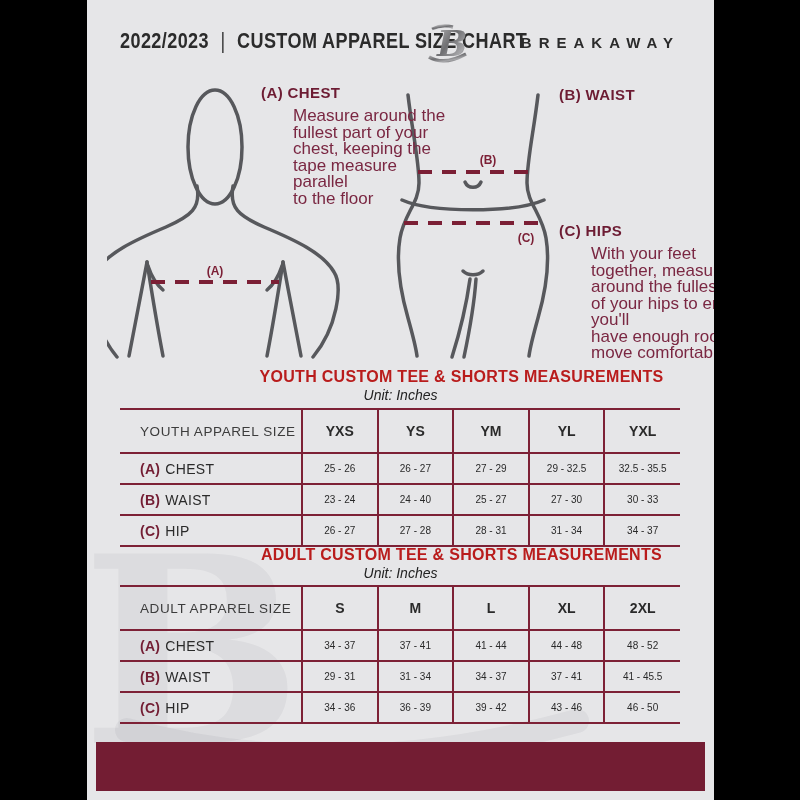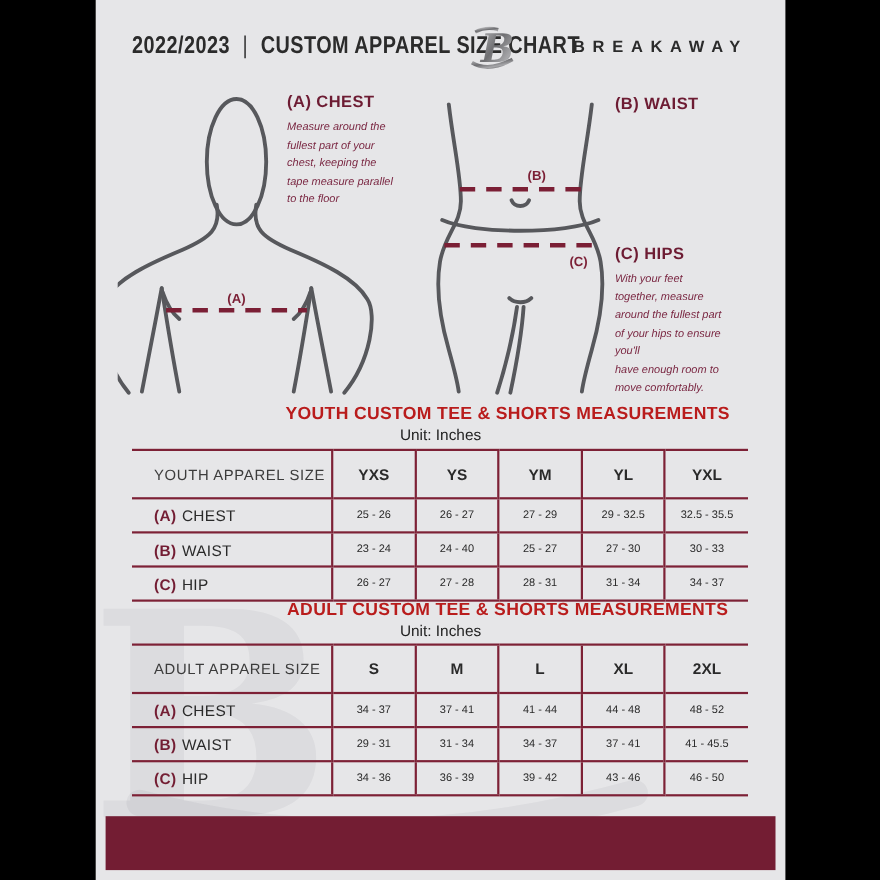--- a/index.html
+++ b/index.html
@@ -22,31 +22,31 @@
   
   .header-left{position:absolute;left:33px;top:28px;display:flex;align-items:center;
     font-weight:bold;font-size:22px;color:var(--ink);letter-spacing:.5px;
     transform:scaleX(.82);transform-origin:left center;white-space:nowrap;}
   .header-left .divider{margin:0 14px;font-weight:normal;color:#3a3a3a;}
   .header-right{position:absolute;right:34px;top:20px;display:flex;align-items:center;gap:10px;}
   .brand-name{font-weight:bold;font-size:15px;letter-spacing:7px;color:var(--ink);padding-left:41px;}
 
   
   .guide-title{position:absolute;font-weight:bold;font-size:15px;letter-spacing:.4px;color:#6d1c33;}
-  .guide-desc{position:absolute;font-style:italic;font-size:10px;line-height:16.5px;
-    color:var(--desc);white-space:pre-line;}
+  .guide-desc{position:absolute;font-size:17px;line-height:16.5px;
+    color:var(--desc);white-space:pre-line;margin-left:32px;}
   .fig{position:absolute;}
   .fig path,.fig ellipse{fill:none;stroke:var(--fig);stroke-width:3.5;stroke-linecap:round;}
   .fig .dash{stroke:var(--maroon-dash);stroke-width:4;stroke-dasharray:14 10;stroke-linecap:butt;}
   .fig-label{font-family:"Liberation Sans",sans-serif;font-weight:bold;font-size:12px;fill:var(--maroon-dash);}
 
   
   .tbl-title{position:absolute;width:749px;text-align:center;font-weight:bold;
     font-size:16px;letter-spacing:.3px;color:#b91c1c;}
-  .tbl-unit{position:absolute;width:627px;text-align:center;
+  .tbl-unit{position:absolute;width:627px;text-align:center;font-style:italic;
     font-size:14px;color:#222;}
   table{position:absolute;left:33px;width:560px;border-collapse:collapse;table-layout:fixed;}
   col.label-col{width:182px;}
   th,td{border-top:2px solid var(--maroon-border);height:31px;text-align:center;
     font-size:10px;color:#2a2a2a;font-weight:normal;vertical-align:middle;}
   tr.head th{height:44px;}
   th:not(:first-child),td:not(:first-child){border-left:2px solid var(--maroon-border);}
   tr:last-child td{border-bottom:2px solid var(--maroon-border);}
   th.size-head{font-weight:bold;font-size:14px;}
   th.label-head{text-align:left;padding-left:20px;font-size:13.5px;letter-spacing:.6px;color:#3c3c3c;}

